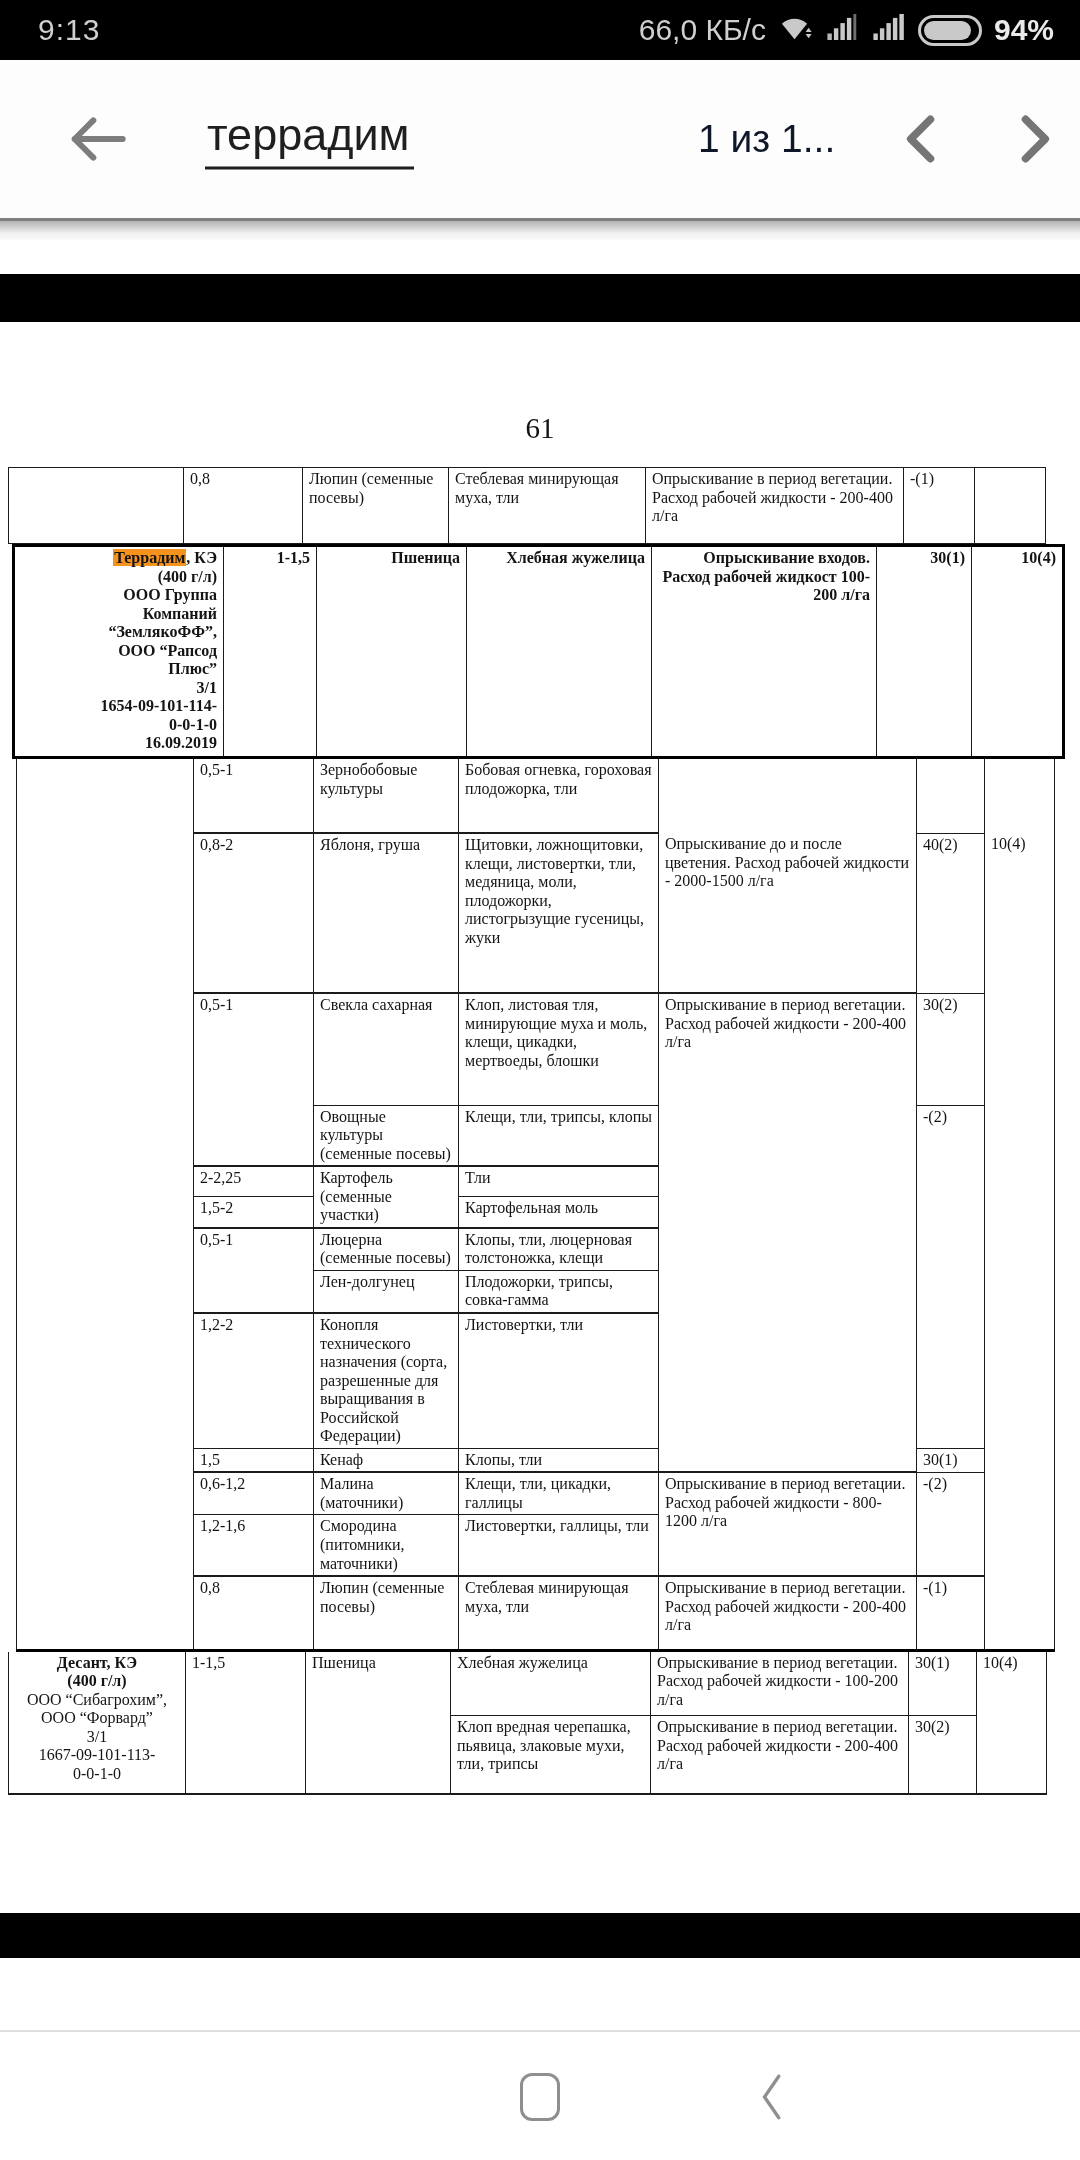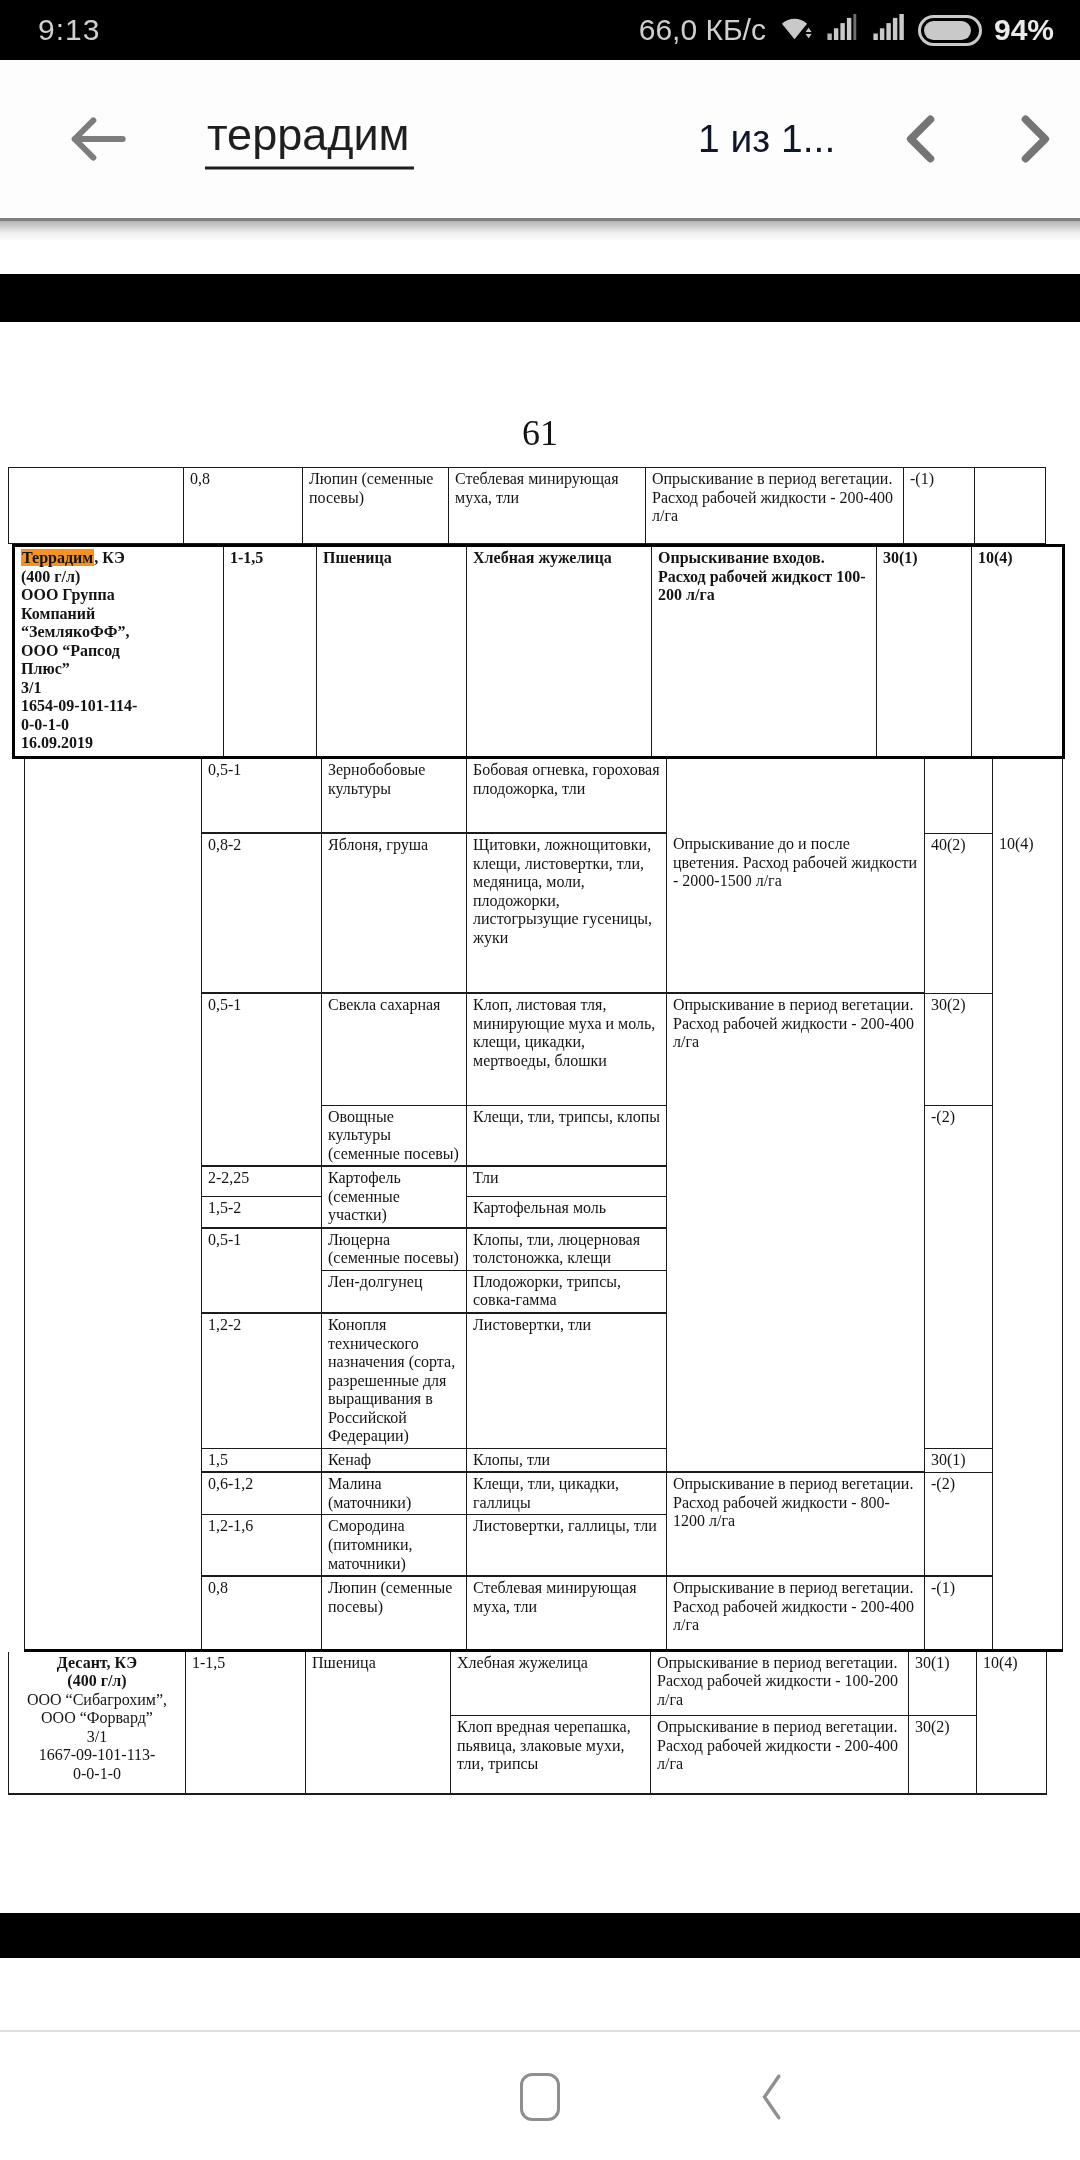--- a/index.html
+++ b/index.html
@@ -26,32 +26,32 @@
   .tb-shadow{position:absolute;top:218px;left:0;width:100%;height:22px;
              border-top:3px solid #7f7f7f;
              background:linear-gradient(rgba(0,0,0,.30),rgba(0,0,0,.06) 55%,rgba(0,0,0,0))}
 
   
   .pdf{position:absolute;top:240px;left:0;width:1080px;height:1790px;background:#fff;
        font-family:"Liberation Serif",serif;color:#141414}
   .band{position:absolute;left:0;width:100%;background:#000}
   .band-top{top:34px;height:48px}
   .band-bottom{top:1673px;height:45px}
-  .page-number{position:absolute;top:172px;left:0;width:100%;text-align:center;font-size:36px}
+  .page-number{position:absolute;top:172px;left:0;width:100%;text-align:center;font-size:29px}
 
   .flow{position:absolute;top:227px;left:0;width:988px}
   table.ptable{border-collapse:collapse;table-layout:fixed;font-size:16px;line-height:1.16;color:#141414}
   table.ptable td{border-left:1px solid #1b1b1b;border-right:1px solid #1b1b1b;
                   padding:2px 6px;vertical-align:top;overflow:hidden;word-wrap:break-word}
   .bb{border-bottom:1px solid #1b1b1b}
   .bb2{border-bottom:2px solid #1b1b1b}
   .t-frag{width:1037px;margin-left:8px;border:1px solid #1b1b1b}
-  .t-main{width:1050px;margin-left:12px;border:3px solid #000;font-weight:bold;text-align:left}
+  .t-main{width:1050px;margin-left:12px;border:3px solid #000;font-weight:bold;text-align:right}
   .t-main td{padding:3px 4px}
-  .t-mid{width:1038px;margin-left:24px;border:1px solid #1b1b1b;border-top:0;border-bottom:3px solid #000}
+  .t-mid{width:1038px;margin-left:16px;border:1px solid #1b1b1b;border-top:0;border-bottom:3px solid #000}
   .t-des{width:1038px;margin-left:8px;border:1px solid #1b1b1b;border-top:0;border-bottom:2px solid #1b1b1b}
   .t-des .prod{text-align:center}
   .t-des .prod .b{font-weight:bold}
   .hl{background:#f6921e;padding:0 1px}
 
   
   .navbar{position:absolute;top:2030px;left:0;width:100%;height:130px;background:#fff;border-top:2px solid #dedede}
   .nav-item{position:absolute;top:50%;transform:translateY(-50%)}
   .menu-btn{left:299px;width:38px}
   .menu-btn .bar{height:4px;background:#8f8f8f;border-radius:2px;margin:8px 0}

